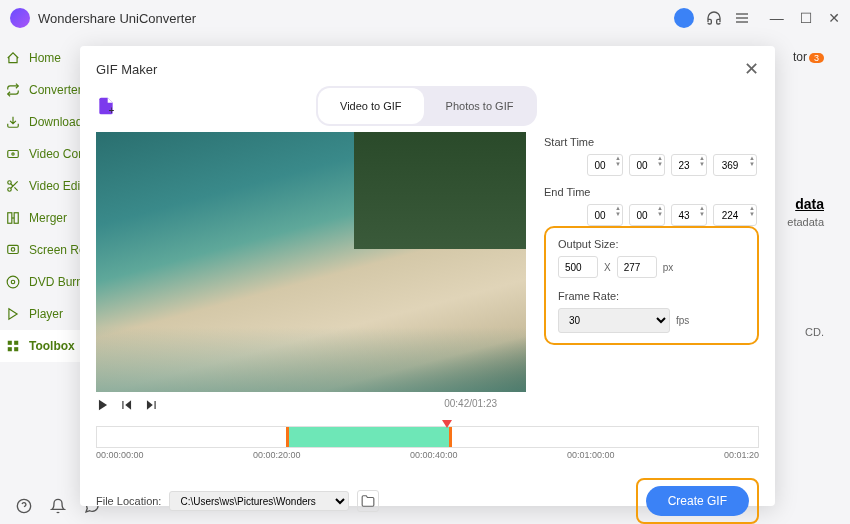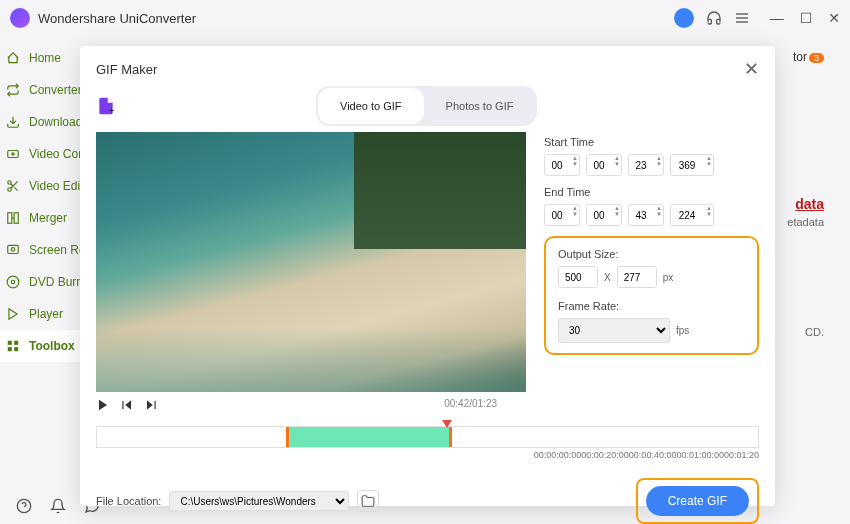--- a/index.html
+++ b/index.html
@@ -35,42 +35,42 @@
 .tab { padding: 12px 22px; font-size: 11px; color: #555; border-radius: 12px; cursor: pointer; }
 .tab.active { background: #fff; color: #222; }
 
 .content-row { display: flex; margin-top: 6px; gap: 18px; }
 .preview { width: 430px; height: 260px; background: linear-gradient(165deg, #2a6f6f 0%, #3a8a8a 25%, #5fa89a 40%, #d4c8a8 55%, #e0d4b8 70%, #c8bc9c 85%, #3a5540 100%); position: relative; }
 .preview::before { content:""; position:absolute; top:0; right:0; width:40%; height:45%; background: linear-gradient(180deg, #2a4a2a, #3a5a3a); }
 .preview::after { content:""; position:absolute; bottom:0; left:0; right:0; height:25%; background: linear-gradient(180deg, transparent, rgba(90,150,140,.6)); }
 
 .controls { flex: 1; }
 .label { font-size: 11px; color: #444; margin: 4px 0 6px; }
-.num-row { display: flex; gap: 6px; }
+.num-row { display: flex; gap: 6px; margin-left: 43px; }
 .num-input { width: 36px; height: 22px; border: 1px solid #ddd; border-radius: 3px; font-size: 10px; text-align: center; padding-right: 10px; position: relative; }
 .num-wrapper { position: relative; }
 .spinners { position: absolute; right: 2px; top: 1px; display: flex; flex-direction: column; font-size: 6px; line-height: 1; color: #888; }
 .num-wrapper:last-child .num-input { width: 44px; }
 
-.framed { border: 2px solid #f59e0b; border-radius: 10px; padding: 10px 12px; margin-top: 10px; }
+.framed { border: 2px solid #f59e0b; border-radius: 10px; padding: 10px 12px; }
 .size-row { display: flex; align-items: center; gap: 6px; margin-top: 4px; }
 .text-input { height: 22px; border: 1px solid #ddd; border-radius: 3px; font-size: 10px; padding: 0 6px; }
 .size-row .text-input { width: 40px; }
 .unit { font-size: 10px; color: #666; }
 .select { width: 112px; height: 25px; border: 1px solid #ddd; border-radius: 3px; font-size: 10px; padding: 0 6px; }
 
 .playback { display: flex; align-items: flex-start; margin-top: 6px; gap: 10px; }
 .play-icon { cursor: pointer; color: #333; }
 .time-display { margin-left: auto; font-size: 10px; color: #888; margin-right: 262px; }
 
 .timeline-area { margin-top: 14px; position: relative; height: 30px; }
 .timeline-track { position: absolute; top: 0; left: 0; right: 0; height: 22px; border: 1px solid #e0e0e0; }
 .selection { position: absolute; top: 1px; left: 190px; width: 160px; height: 20px; background: #6ee7b7; border-left: 3px solid #f97316; border-right: 3px solid #f97316; box-sizing: content-box; }
 .playhead { position: absolute; top: -6px; left: 346px; width: 0; height: 0; border-left: 5px solid transparent; border-right: 5px solid transparent; border-top: 8px solid #ef4444; }
-.ticks { position: absolute; top: 24px; left: 0; right: 0; display: flex; justify-content: flex-end; font-size: 9px; color: #777; }
+.ticks { position: absolute; top: 24px; left: 0; right: 0; display: flex; justify-content: space-between; font-size: 9px; color: #777; }
 
 .bottom-row { display: flex; align-items: center; margin-top: 22px; gap: 8px; }
 .file-label { font-size: 11px; color: #444; }
 .path-input { width: 180px; height: 20px; border: 1px solid #ddd; border-radius: 3px; font-size: 10px; padding: 0 6px; }
 .folder-btn { width: 22px; height: 22px; border: 1px solid #ddd; border-radius: 3px; display: flex; align-items: center; justify-content: center; cursor: pointer; }
 .create-wrap { margin-left: auto; border: 2px solid #f59e0b; border-radius: 8px; padding: 6px 8px; }
 .create-btn { background: #3b82f6; color: #fff; border: none; border-radius: 16px; padding: 8px 22px; font-size: 12px; cursor: pointer; }
 
 .main-bg { flex: 1; padding: 8px 14px; position: relative; }
 .bg-chip { position: absolute; right: 26px; top: 14px; font-size: 12px; color: #333; }
@@ -202,21 +202,21 @@
             <rect x="3" y="14" width="7" height="7"></rect>
             <rect x="14" y="14" width="7" height="7"></rect>
           </svg>
         </span>
         <span>Toolbox</span>
       </div>
   </div>
 
   <div class="main-bg">
     <div class="bg-chip"><span>tor</span><span class="bg-badge">3</span></div>
-    <div class="bg-text" style="right:26px; top:160px; font-size:14px; font-weight:600; color:#b91c1c;text-decoration:underline;">data</div>
+    <div class="bg-text" style="right:26px; top:160px; font-size:14px; font-weight:600; color:#000000;text-decoration:underline;">data</div>
     <div class="bg-text" style="right:26px; top:180px;">etadata</div>
     <div class="bg-text" style="right:26px; top:290px;">CD.</div>
   </div>
 </div>
 
 <div class="footer-bar">
   <div class="icon-btn">
       <svg width="16" height="16" viewBox="0 0 24 24" fill="none" stroke="currentColor" stroke-width="2">
         <circle cx="12" cy="12" r="10"></circle>
         <path d="M9.09 9a3 3 0 015.83 1c0 2-3 3-3 3"></path>

